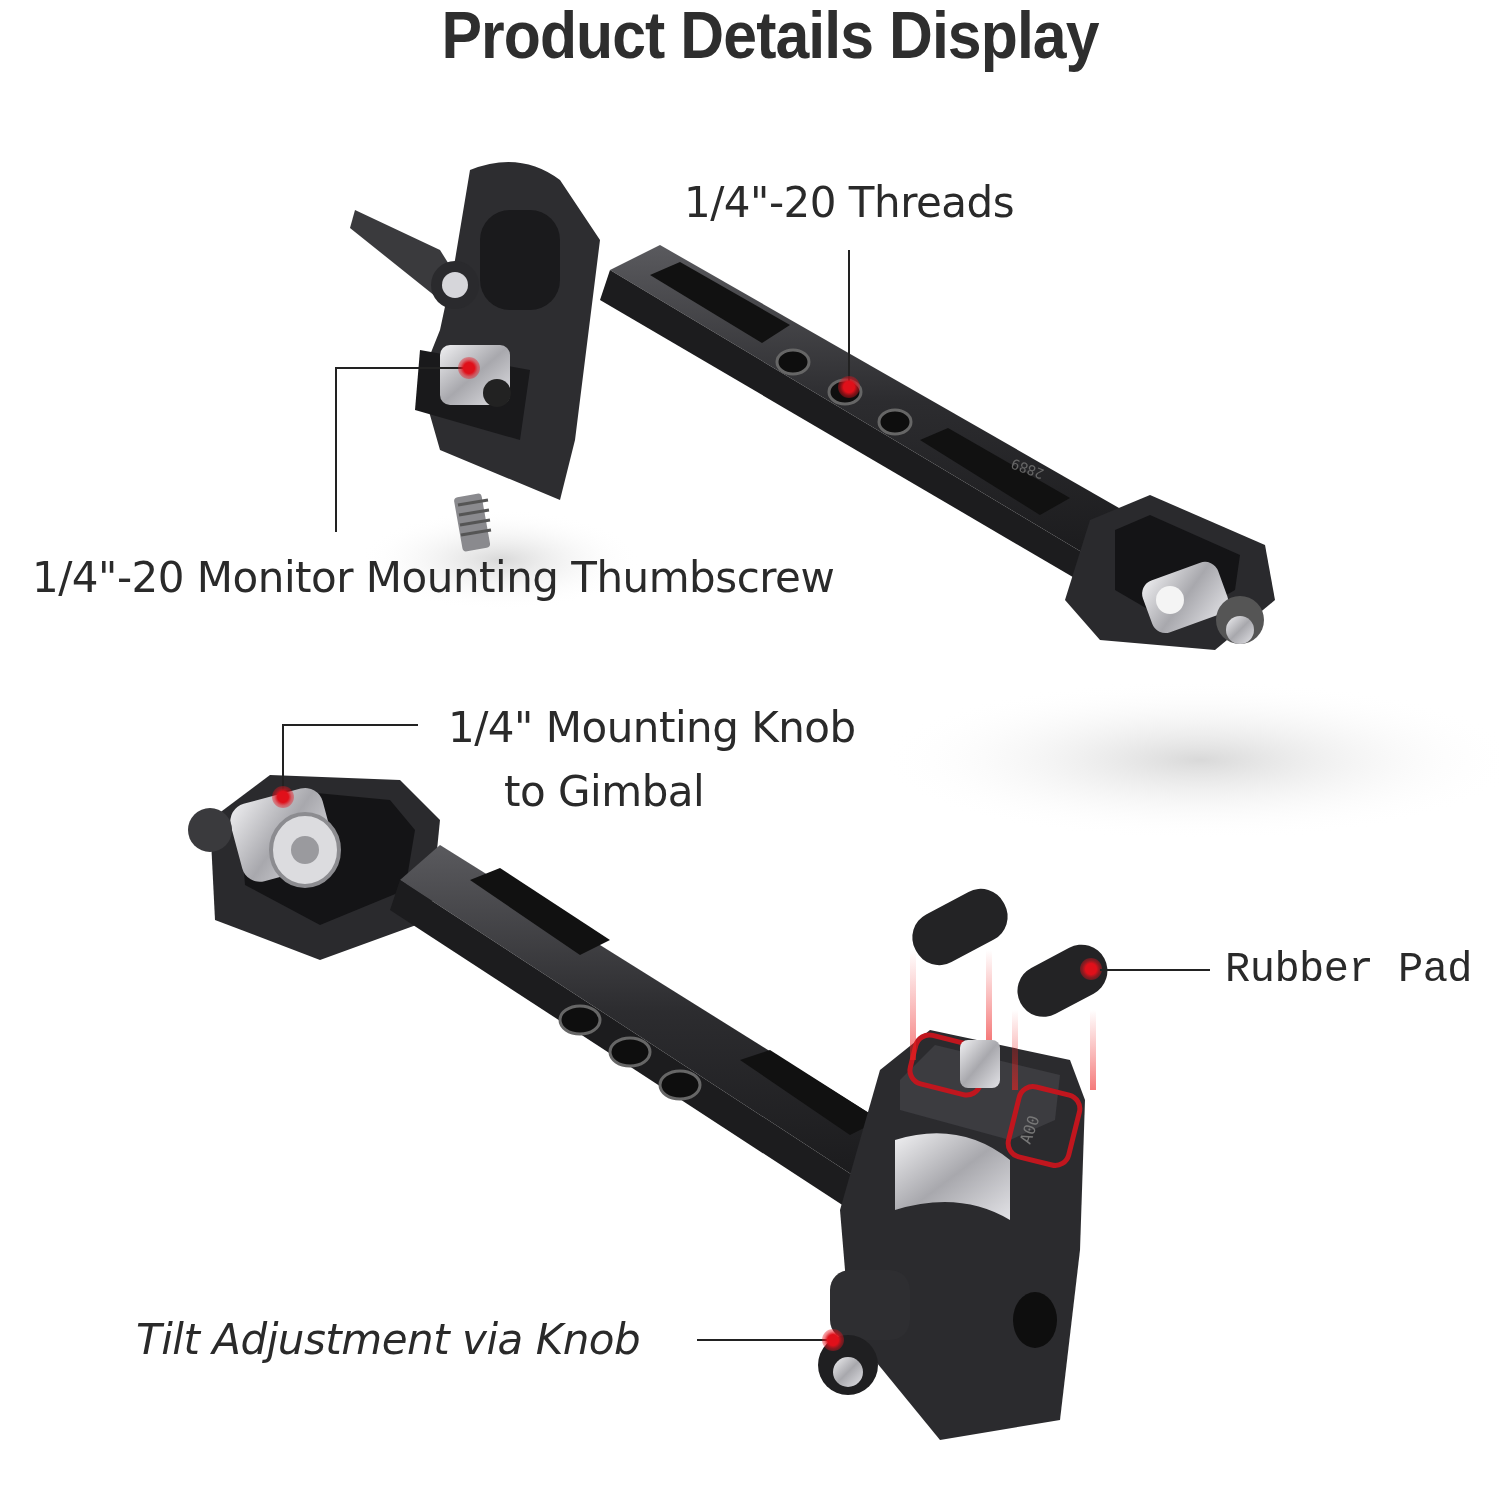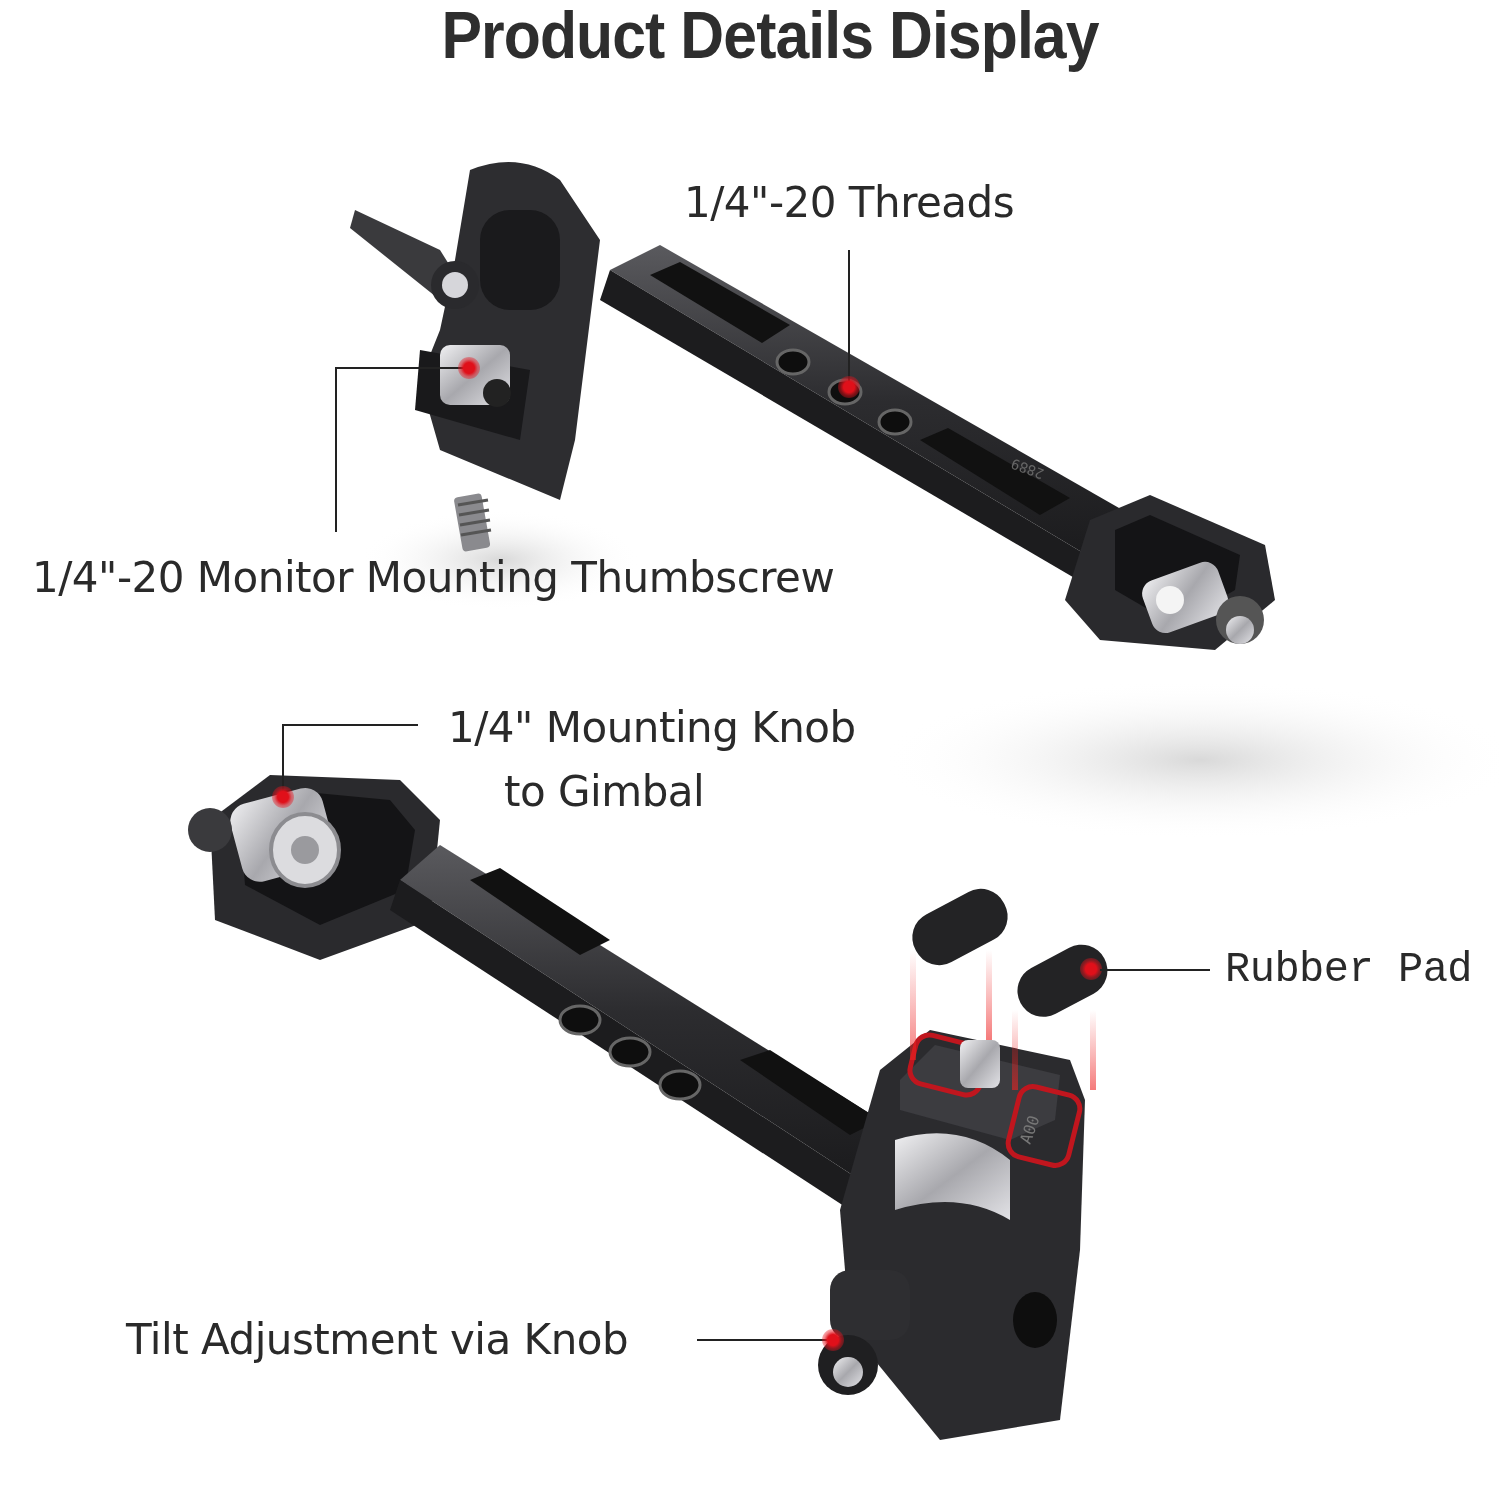--- a/index.html
+++ b/index.html
@@ -136,15 +136,15 @@
 <div class="line" style="left:282px;top:724px;width:136px;height:2px;"></div>
 <div class="line" style="left:282px;top:724px;width:2px;height:68px;"></div>
 <div class="dot" style="left:272px;top:786px;"></div>
 <div class="label" style="left:448px;top:703px;">1/4" Mounting Knob</div>
 <div class="label" style="left:473px;top:767px;margin-left:31px;">to Gimbal</div>
 
 <div class="dot" style="left:1080px;top:958px;"></div>
 <div class="line" style="left:1100px;top:969px;width:110px;height:2px;"></div>
 <div class="label" style="left:1225px;top:946px;font-family:Liberation Mono, monospace;">Rubber Pad</div>
 
-<div class="label" style="left:126px;top:1315px;">Tilt Adjustment via Knob</div>
+<div class="label" style="left:136px;top:1315px;font-style:italic;">Tilt Adjustment via Knob</div>
 <div class="line" style="left:697px;top:1339px;width:130px;height:2px;"></div>
 <div class="dot" style="left:822px;top:1329px;"></div>
 
 </body></html>

